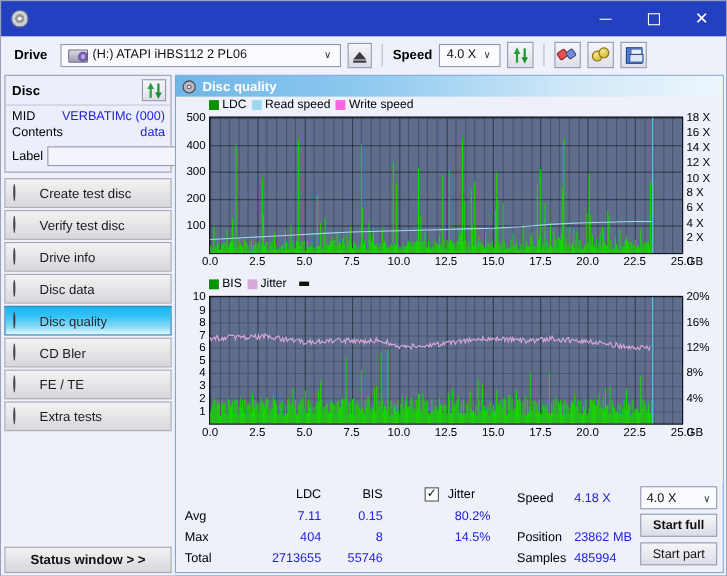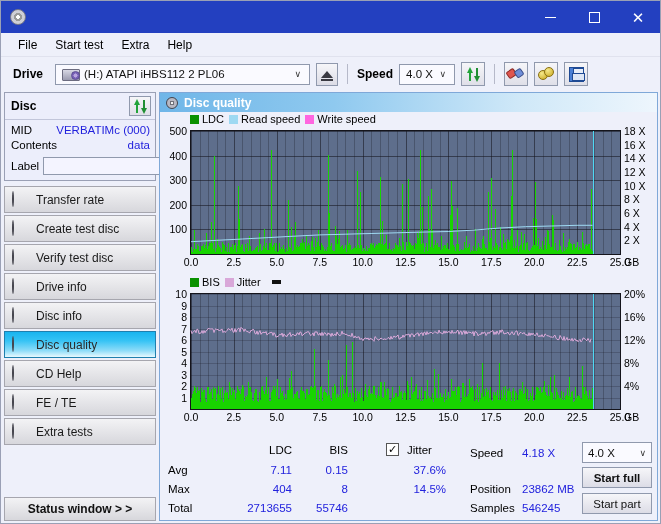--- a/index.html
+++ b/index.html
@@ -289,26 +289,20 @@
         </div>
       <div class="wbtn">
           <span class="max"></span>
         </div>
       <div class="wbtn">
           <span class="cls">✕</span>
         </div>
     </div>
   </div>
 
-  <div class="menubar">
-    <div class="menu-item">File</div>
-    <div class="menu-item">Start test</div>
-    <div class="menu-item">Extra</div>
-    <div class="menu-item">Help</div>
-  </div>
 
   <div class="toolbar">
     <div class="tb-label" style="margin-left:6px;margin-right:6px;">Drive</div>
     <div class="combo drive-combo">
       <span class="dicon"></span>
       <span>(H:)  ATAPI iHBS112  2 PL06</span>
       <span class="chev">∨</span>
     </div>
     <div class="eject-btn">
       <span class="eject-gl"></span>
@@ -376,45 +370,41 @@
             <span class="label-btn">
               <span class="cd-glyph"></span>
             </span>
           </div>
         </div>
       </div>
 
       <div class="navbtns">
         <div class="navbtn">
           <span class="glyph"><span class="disc-ico"></span></span>
-          <span>Transfer rate</span>
-        </div>
-        <div class="navbtn">
-          <span class="glyph"><span class="disc-ico"></span></span>
           <span>Create test disc</span>
         </div>
         <div class="navbtn">
           <span class="glyph"><span class="disc-ico"></span></span>
           <span>Verify test disc</span>
         </div>
         <div class="navbtn">
           <span class="glyph"><span class="disc-ico"></span></span>
           <span>Drive info</span>
         </div>
         <div class="navbtn">
           <span class="glyph"><span class="disc-ico"></span></span>
-          <span>Disc info</span>
+          <span>Disc data</span>
         </div>
         <div class="navbtn active">
           <span class="glyph"><span class="disc-ico"></span></span>
           <span>Disc quality</span>
         </div>
         <div class="navbtn">
           <span class="glyph"><span class="disc-ico"></span></span>
-          <span>CD Help</span>
+          <span>CD Bler</span>
         </div>
         <div class="navbtn">
           <span class="glyph"><span class="disc-ico"></span></span>
           <span>FE / TE</span>
         </div>
         <div class="navbtn">
           <span class="glyph"><span class="disc-ico"></span></span>
           <span>Extra tests</span>
         </div>
       </div>
@@ -1460,39 +1450,39 @@
           <span class="sg-lab" style="left:140px;top:0;width:44px;text-align:right;">BIS</span>
 
           <span class="chk" style="left:222px;top:-1px;">
             <span>✓</span>
           </span>
           <span class="sg-lab" style="left:243px;top:0;">Jitter</span>
 
           <span class="sg-lab" style="left:4px;top:20px;">Avg</span>
           <span class="sg-val" style="left:84px;top:20px;width:44px;">7.11</span>
           <span class="sg-val" style="left:140px;top:20px;width:44px;">0.15</span>
-          <span class="sg-val" style="left:212px;top:20px;width:70px;">37.6%</span>
+          <span class="sg-val" style="left:212px;top:20px;width:70px;">80.2%</span>
 
           <span class="sg-lab" style="left:4px;top:39px;">Max</span>
           <span class="sg-val" style="left:84px;top:39px;width:44px;">404</span>
           <span class="sg-val" style="left:140px;top:39px;width:44px;">8</span>
           <span class="sg-val" style="left:212px;top:39px;width:70px;">14.5%</span>
 
           <span class="sg-lab" style="left:4px;top:58px;">Total</span>
           <span class="sg-val" style="left:68px;top:58px;width:60px;">2713655</span>
           <span class="sg-val" style="left:133px;top:58px;width:51px;">55746</span>
 
           <span class="sg-lab" style="left:306px;top:3px;">Speed</span>
           <span class="sg-val" style="left:358px;top:3px;width:70px;text-align:left;">4.18 X</span>
 
           <span class="sg-lab" style="left:306px;top:39px;">Position</span>
           <span class="sg-val" style="left:358px;top:39px;width:70px;text-align:left;">23862 MB</span>
 
           <span class="sg-lab" style="left:306px;top:58px;">Samples</span>
-          <span class="sg-val" style="left:358px;top:58px;width:70px;text-align:left;">546245</span>
+          <span class="sg-val" style="left:358px;top:58px;width:70px;text-align:left;">485994</span>
 
           <span class="scombo" style="left:418px;top:-2px;width:70px;">
             <span>4.0 X</span>
             <span class="chev">∨</span>
           </span>
           <span class="sbtn bold" style="left:418px;top:23px;width:70px;height:21px;">Start full</span>
           <span class="sbtn" style="left:418px;top:49px;width:70px;height:21px;">Start part</span>
         </div>
       </div>
     </div>

